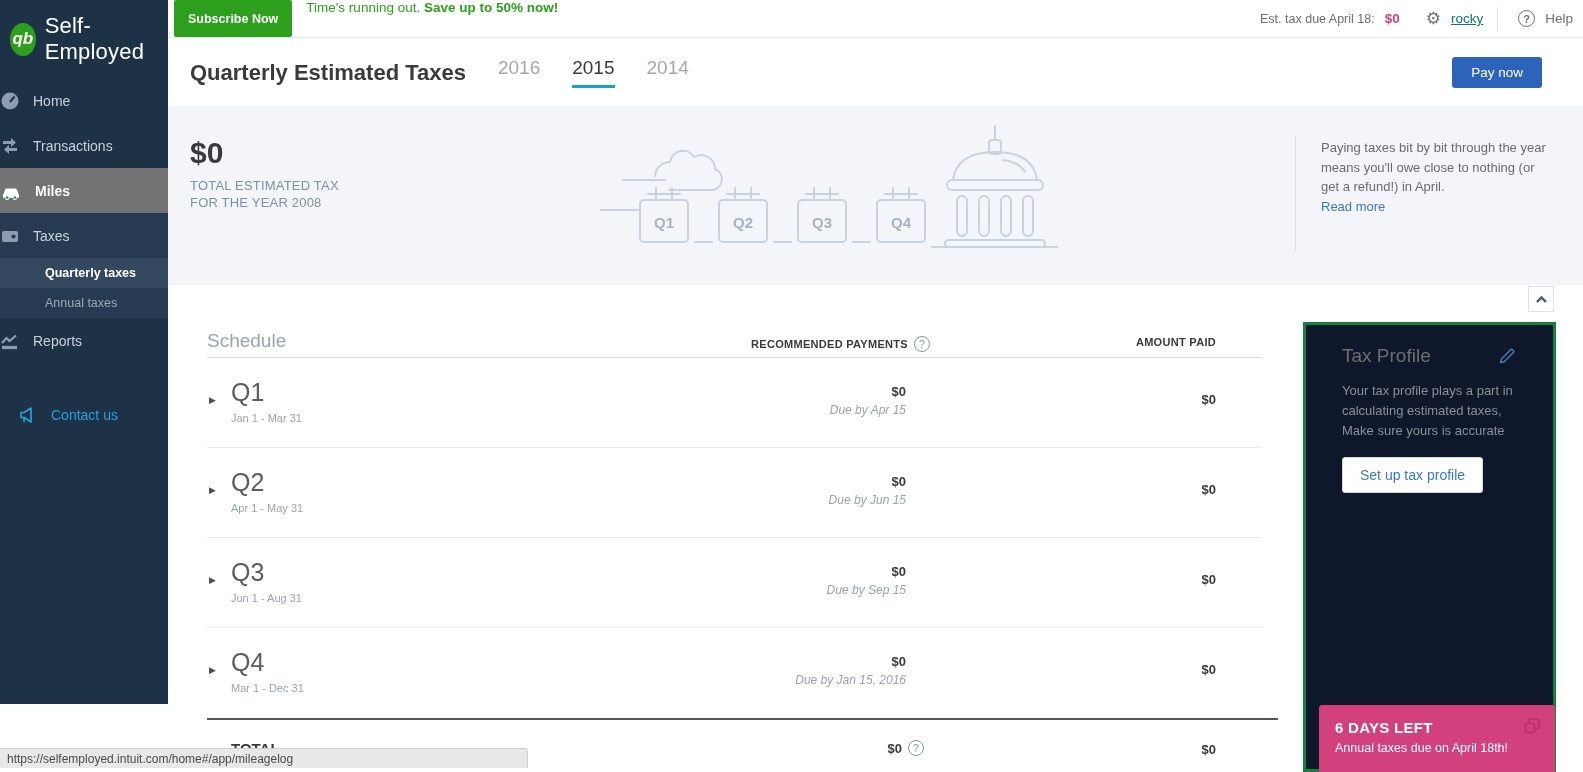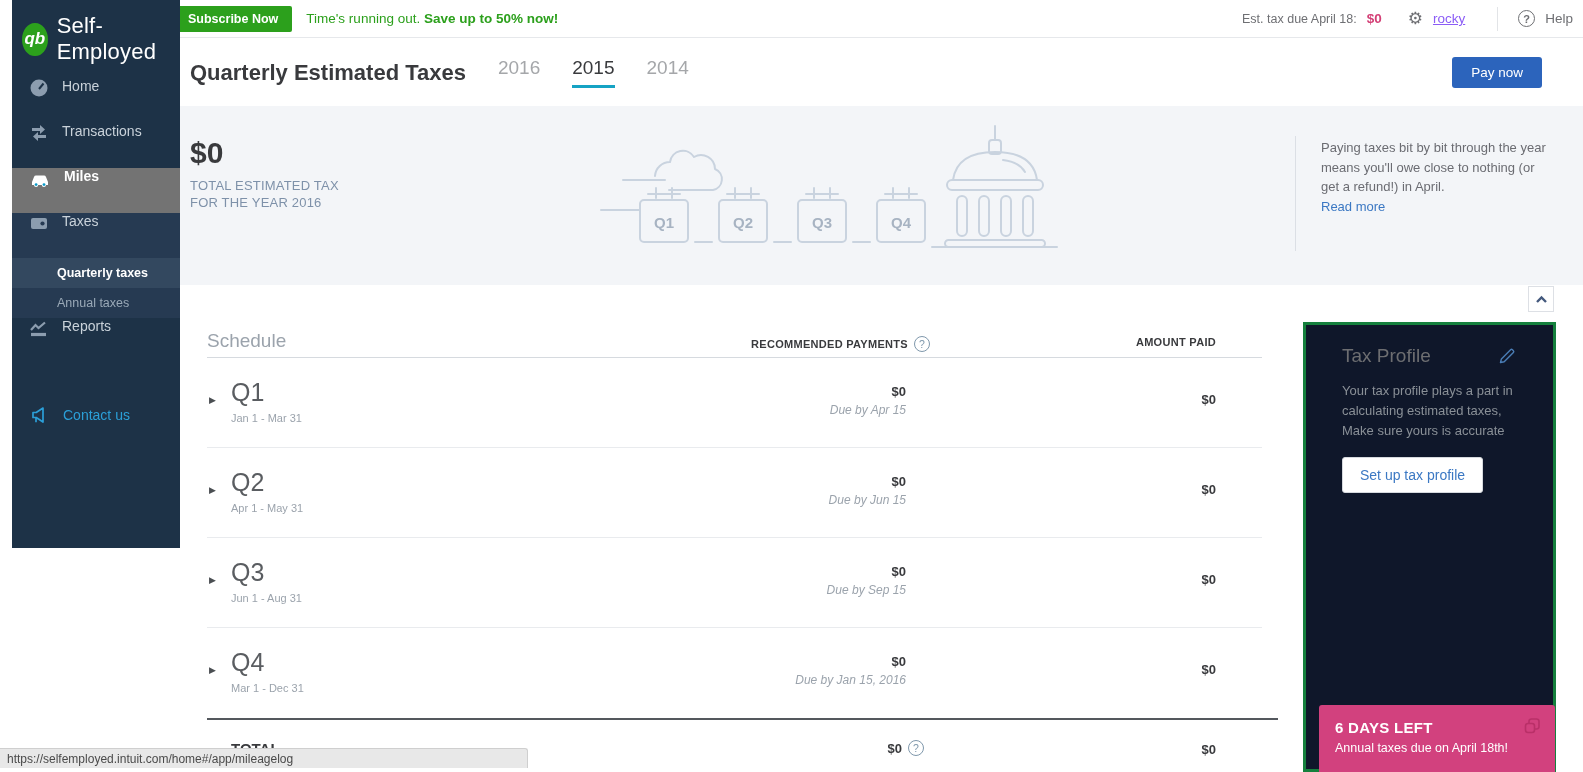--- a/index.html
+++ b/index.html
@@ -1,48 +1,48 @@
 <!DOCTYPE html>
 <html><head>
 <meta charset="utf-8">
 <style>
   * { margin:0; padding:0; box-sizing:border-box; }
   html,body { width:1583px; height:772px; overflow:hidden; background:#fff;
     font-family:"Liberation Sans", sans-serif; position:relative; }
 
   
-  .sidebar { position:absolute; left:12px; top:0; width:168px; height:548px; background:#1D3247; z-index:5; }
+  .sidebar { position:absolute; left:0; top:0; width:168px; height:704px; background:#1D3247; z-index:5; }
   .logo-row { display:flex; align-items:center; gap:9px; padding:13px 10px; }
   .logo-circle { width:33px; height:33px; border-radius:50%; background:#2CA01C; color:#fff;
     display:flex; align-items:center; justify-content:center; font-weight:bold; font-style:italic; font-size:17px; }
   .brand { color:#fff; font-size:22px; letter-spacing:.2px; }
-  .nav-item { height:45px; display:flex; align-items:flex-start; gap:13px; padding-left:17px;
+  .nav-item { height:45px; display:flex; align-items:center; gap:13px; 
     color:#C9D2DA; font-size:14px; cursor:pointer; }
   .nav-item svg { color:#8C9DAF; flex:0 0 auto; }
   .nav-item.active { background:#737373; color:#fff; font-weight:bold; }
   .nav-item.active svg { color:#fff; }
   .taxes-group { background:#263A52; }
   .sub-item { height:30px; display:flex; align-items:center; padding-left:45px; font-size:12.5px;
     color:#9AA9B7; cursor:pointer; }
   .sub-item.selected { background:#33485F; color:#fff; font-weight:bold; }
   .contact-row { position:absolute; left:0; top:398px; width:100%; height:34px; display:flex;
     align-items:center; gap:12px; padding-left:17px; color:#2B9FD8; font-size:14px; cursor:pointer; }
 
   
   .topbar { position:absolute; left:168px; top:0; right:0; height:38px; background:#fff;
-    border-bottom:1px solid #E6E8EB; display:flex; align-items:center; padding:0 10px 0 6px; }
+    border-bottom:1px solid #E6E8EB; display:flex; padding:0 10px 0 6px; }
   .subscribe-btn { background:#2CA01C; color:#fff; font-weight:bold; font-size:12.5px; border:none;
     border-radius:2px; padding:6px 14px; cursor:pointer; }
   .promo { margin-left:14px; font-size:13.5px; color:#2CA01C; }
   .promo b { font-weight:bold; }
   .topbar-right { margin-left:auto; display:flex; align-items:center; gap:10px; }
   .est-label { font-size:12.5px; color:#6E6F73; }
   .est-value { font-size:13.5px; font-weight:bold; color:#D33E75; margin-right:16px; }
   .gear-glyph { font-size:17px; color:#6E6F73; line-height:1; }
-  .user-name { font-size:13.5px; color:#8b5cf6; margin-right:22px;text-decoration:underline; }
+  .user-name { font-size:13.5px; color:#0f766e; margin-right:4px;text-decoration:underline; }
   .top-divider { width:1px; height:24px; background:#E2E4E7; margin-right:10px; }
   .help-circle { width:17px; height:17px; border:1.6px solid #6E6F73; border-radius:50%;
     display:inline-flex; align-items:center; justify-content:center; font-size:11px; color:#6E6F73; font-weight:bold; }
   .help-label { font-size:13.5px; color:#6E6F73; }
 
   
   .page-header { position:absolute; left:168px; top:39px; right:14px; height:67px; background:#fff;
     display:flex; align-items:center; padding-left:22px; }
   .page-title { font-size:22px; font-weight:bold; color:#393A3D; }
   .year-tabs { display:flex; gap:32px; margin-left:32px; }
@@ -204,21 +204,21 @@
     <span class="year-tab">2014</span>
   </div>
   <button class="pay-now-btn">Pay now</button>
 </div>
 
 <div class="band">
   <div class="summary">
     <div class="summary-total">$0</div>
     <div class="summary-caption">
       <div>TOTAL ESTIMATED TAX</div>
-      <div>FOR THE YEAR 2016</div>
+      <div>FOR THE YEAR 2008</div>
     </div>
   </div>
 
   <svg class="illustration" width="470" height="155" viewBox="0 0 470 155" fill="none" stroke="#C9D3DF" stroke-width="2" stroke-linecap="round" stroke-linejoin="round">
 
     <line x1="6" y1="92" x2="45" y2="92"></line>
 
     <path d="M60 58 a15 15 0 0 1 15-14 a13 13 0 0 1 24-5 a14 14 0 0 1 21 12 a11 11 0 0 1-2 21 h-44"></path>
     <line x1="28" y1="62" x2="70" y2="62"></line>
 

